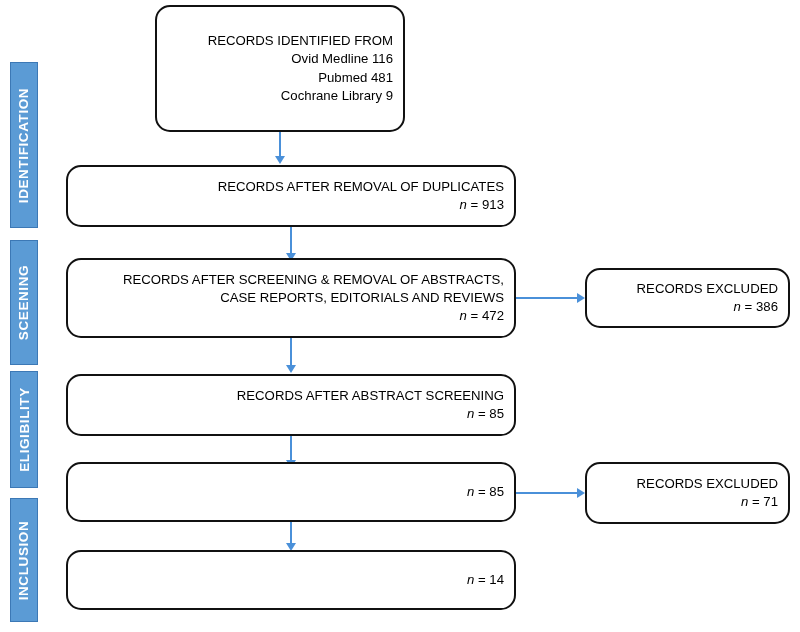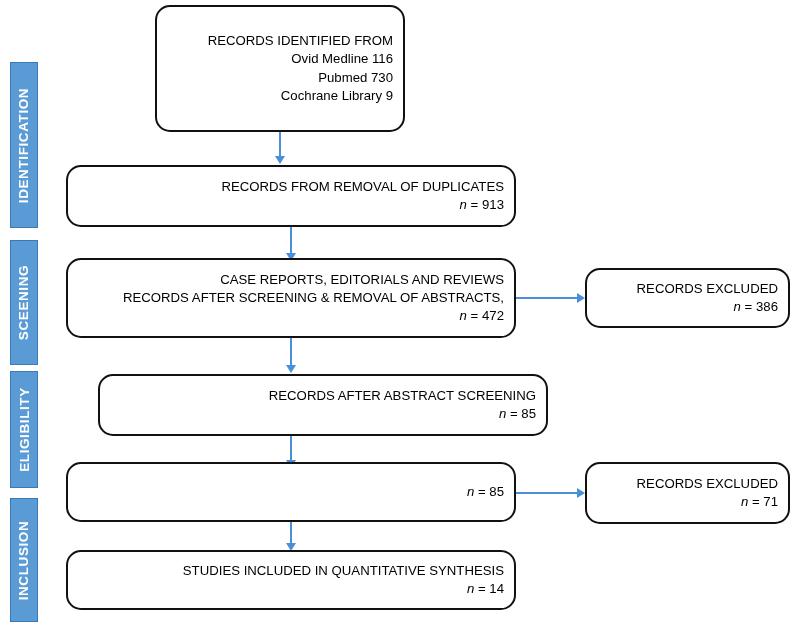--- a/index.html
+++ b/index.html
@@ -93,53 +93,53 @@
     <span class="plabel">ELIGIBILITY</span>
   </div>
 
   <div class="phase" style="top:498px;height:124px;">
     <span class="plabel">INCLUSION</span>
   </div>
 
   <div class="box" style="left:155px;top:5px;width:250px;height:127px;">
     <span class="ln">RECORDS IDENTIFIED FROM</span>
     <span class="ln">Ovid Medline 116</span>
-    <span class="ln">Pubmed 730</span>
+    <span class="ln">Pubmed 481</span>
     <span class="ln">Cochrane Library 9</span>
   </div>
 
   <div class="vline" style="left:279px;top:132px;height:26px;"></div>
   <div class="varrow" style="left:274.5px;top:156px;"></div>
 
   <div class="box" style="left:66px;top:165px;width:450px;height:62px;">
-    <span class="ln">RECORDS FROM REMOVAL OF DUPLICATES</span>
+    <span class="ln">RECORDS AFTER REMOVAL OF DUPLICATES</span>
     <span class="ln"><span class="ital">n</span> = 913</span>
   </div>
 
   <div class="vline" style="left:290px;top:227px;height:28px;"></div>
   <div class="varrow" style="left:285.5px;top:253px;"></div>
 
   <div class="box" style="left:66px;top:258px;width:450px;height:80px;">
+    <span class="ln">RECORDS AFTER SCREENING &amp; REMOVAL OF ABSTRACTS,</span>
     <span class="ln">CASE REPORTS, EDITORIALS AND REVIEWS</span>
-    <span class="ln">RECORDS AFTER SCREENING &amp; REMOVAL OF ABSTRACTS,</span>
     <span class="ln"><span class="ital">n</span> = 472</span>
   </div>
 
   <div class="hline" style="left:516px;top:297px;width:62px;"></div>
   <div class="harrow" style="left:577px;top:292.5px;"></div>
 
   <div class="box" style="left:585px;top:268px;width:205px;height:60px;">
     <span class="ln">RECORDS EXCLUDED</span>
     <span class="ln"><span class="ital">n</span> = 386</span>
   </div>
 
   <div class="vline" style="left:290px;top:338px;height:29px;"></div>
   <div class="varrow" style="left:285.5px;top:365px;"></div>
 
-  <div class="box" style="left:66px;top:374px;width:450px;height:62px;margin-left:32px;">
+  <div class="box" style="left:66px;top:374px;width:450px;height:62px;">
     <span class="ln">RECORDS AFTER ABSTRACT SCREENING</span>
     <span class="ln"><span class="ital">n</span> = 85</span>
   </div>
 
   <div class="vline" style="left:290px;top:436px;height:26px;"></div>
   <div class="varrow" style="left:285.5px;top:460px;"></div>
 
   <div class="box" style="left:66px;top:462px;width:450px;height:60px;">
     <span class="ln"><span class="ital">n</span> = 85</span>
   </div>
@@ -149,17 +149,16 @@
 
   <div class="box" style="left:585px;top:462px;width:205px;height:62px;">
     <span class="ln">RECORDS EXCLUDED</span>
     <span class="ln"><span class="ital">n</span> = 71</span>
   </div>
 
   <div class="vline" style="left:290px;top:522px;height:23px;"></div>
   <div class="varrow" style="left:285.5px;top:543px;"></div>
 
   <div class="box" style="left:66px;top:550px;width:450px;height:60px;">
-    <span class="ln">STUDIES INCLUDED IN QUANTITATIVE SYNTHESIS</span>
     <span class="ln"><span class="ital">n</span> = 14</span>
   </div>
 
 </div>
 
 </body></html>

